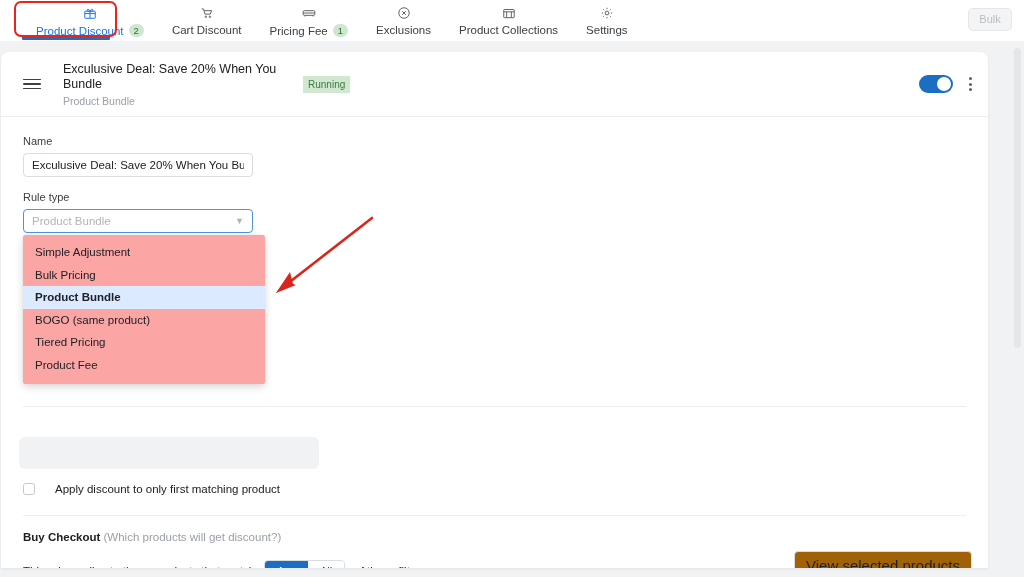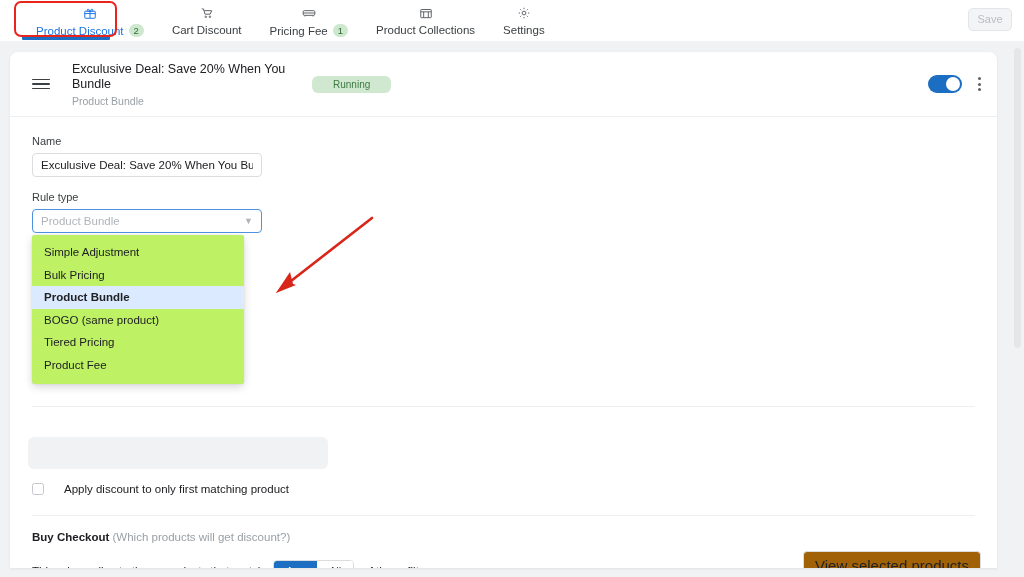--- a/index.html
+++ b/index.html
@@ -44,37 +44,37 @@
   .save-btn {
     position: absolute; right: 12px; top: 8px;
     width: 44px; height: 23px; border-radius: 5px;
     background: #f3f4f6; border: 1px solid #e3e5e8;
     color: #b9bcc2; font-size: 11px; line-height: 21px; text-align: center;
     cursor: default;
   }
 
   
   .card {
-    position: absolute; left: 10px; top: 52px; width: 987px; height: 516px;
+    position: absolute; left: 1px; top: 52px; width: 987px; height: 516px;
     background: #fff; border-radius: 8px 8px 0 0;
     box-shadow: 0 1px 3px rgba(0,0,0,.07);
     overflow: hidden;
   }
   .card-header {
     height: 65px; display: flex; align-items: center; padding: 0 14px 0 22px;
     border-bottom: 1px solid #eceef0; position: relative;
   }
   .hamburger { width: 18px; display:flex; flex-direction: column; gap: 3px; cursor: pointer; }
   .hamburger i { display:block; height: 1.6px; background:#3c4043; border-radius:1px; }
   .hdr-text { margin-left: 22px; width: 216px; }
   .hdr-title { font-size: 12.5px; color: #202124; line-height: 15px; }
   .hdr-sub { font-size: 10.5px; color: #9aa0a6; margin-top: 3px; }
   .pill-running {
     margin-left: 24px; background: #cfe8cf; color: #3f7a43;
-    font-size: 10px; padding: 3px 21px; border-radius: 6px;
+    font-size: 10px; padding: 3px 5px; border-radius: 0;
   }
   .hdr-right { margin-left: auto; display: flex; align-items: center; gap: 14px; }
   .toggle {
     width: 34px; height: 18px; border-radius: 9px; background: #1b6ec2;
     position: relative; cursor: pointer;
   }
   .toggle .knob {
     position: absolute; right: 2px; top: 2px; width: 14px; height: 14px;
     border-radius: 50%; background: #fff;
   }
@@ -94,22 +94,22 @@
   .select-wrap { position: relative; width: 230px; }
   .select-box {
     width: 230px; height: 24px; border: 1px solid #4f93e0; border-radius: 4px;
     display: flex; align-items: center; padding: 0 8px; background: #fff;
     cursor: pointer;
   }
   .select-box .ph { font-size: 11.5px; color: #b0b4ba; }
   .chev { margin-left: auto; color: #b0b4ba; font-size: 9px; line-height: 1; }
 
   .dropdown {
-    position: absolute; left: 0; top: 26px; width: 212px;
-    background: #bef264; border-radius: 3px;
+    position: absolute; left: 0; top: 26px; width: 242px;
+    background: #fca5a5; border-radius: 3px;
     box-shadow: 0 3px 9px rgba(0,0,0,.16), 0 0 1px rgba(0,0,0,.2);
     padding: 6px 0 8px 0; z-index: 20;
   }
   .dd-item {
     height: 22.5px; display: flex; align-items: center; padding: 0 12px;
     font-size: 11.5px; color: #202124; cursor: pointer;
   }
   .dd-item.sel { background: #dbeafe; font-weight: bold; }
 
   .ghostbox {
@@ -201,20 +201,31 @@
           <rect x="2" y="8" width="20" height="8" rx="2"></rect>
             <path d="M5 16v2M19 16v2M2 12h20"></path>
         </svg>
       </span>
       <div class="tlabelrow">
         <span class="tlabel">Pricing Fee</span>
         <span class="badge">1</span>
       </div>
     </div>
 
+    <div class="tab">
+      <span class="ticon">
+        <svg width="14" height="14" viewBox="0 0 24 24" fill="none" stroke="currentColor" stroke-width="1.7">
+          <circle cx="12" cy="12" r="9"></circle>
+            <path d="M9 9l6 6M15 9l-6 6"></path>
+        </svg>
+      </span>
+      <div class="tlabelrow">
+        <span class="tlabel">Exclusions</span>
+      </div>
+    </div>
 
     <div class="tab">
       <span class="ticon">
         <svg width="14" height="14" viewBox="0 0 24 24" fill="none" stroke="currentColor" stroke-width="1.7">
           <rect x="3" y="6" width="18" height="14" rx="1"></rect>
             <path d="M3 10h18M8 10v10M16 10v10"></path>
         </svg>
       </span>
       <div class="tlabelrow">
         <span class="tlabel">Product Collections</span>
@@ -230,21 +241,21 @@
       </span>
       <div class="tlabelrow">
         <span class="tlabel">Settings</span>
       </div>
     </div>
 
   </div>
 
   <div class="tab-underline"></div>
   <div class="tab-highlight"></div>
-  <div class="save-btn">Save</div>
+  <div class="save-btn">Bulk</div>
 </div>
 
 <div class="card">
 
   <div class="card-header">
     <div class="hamburger">
         <i></i>
         <i></i>
         <i></i>
       </div>

